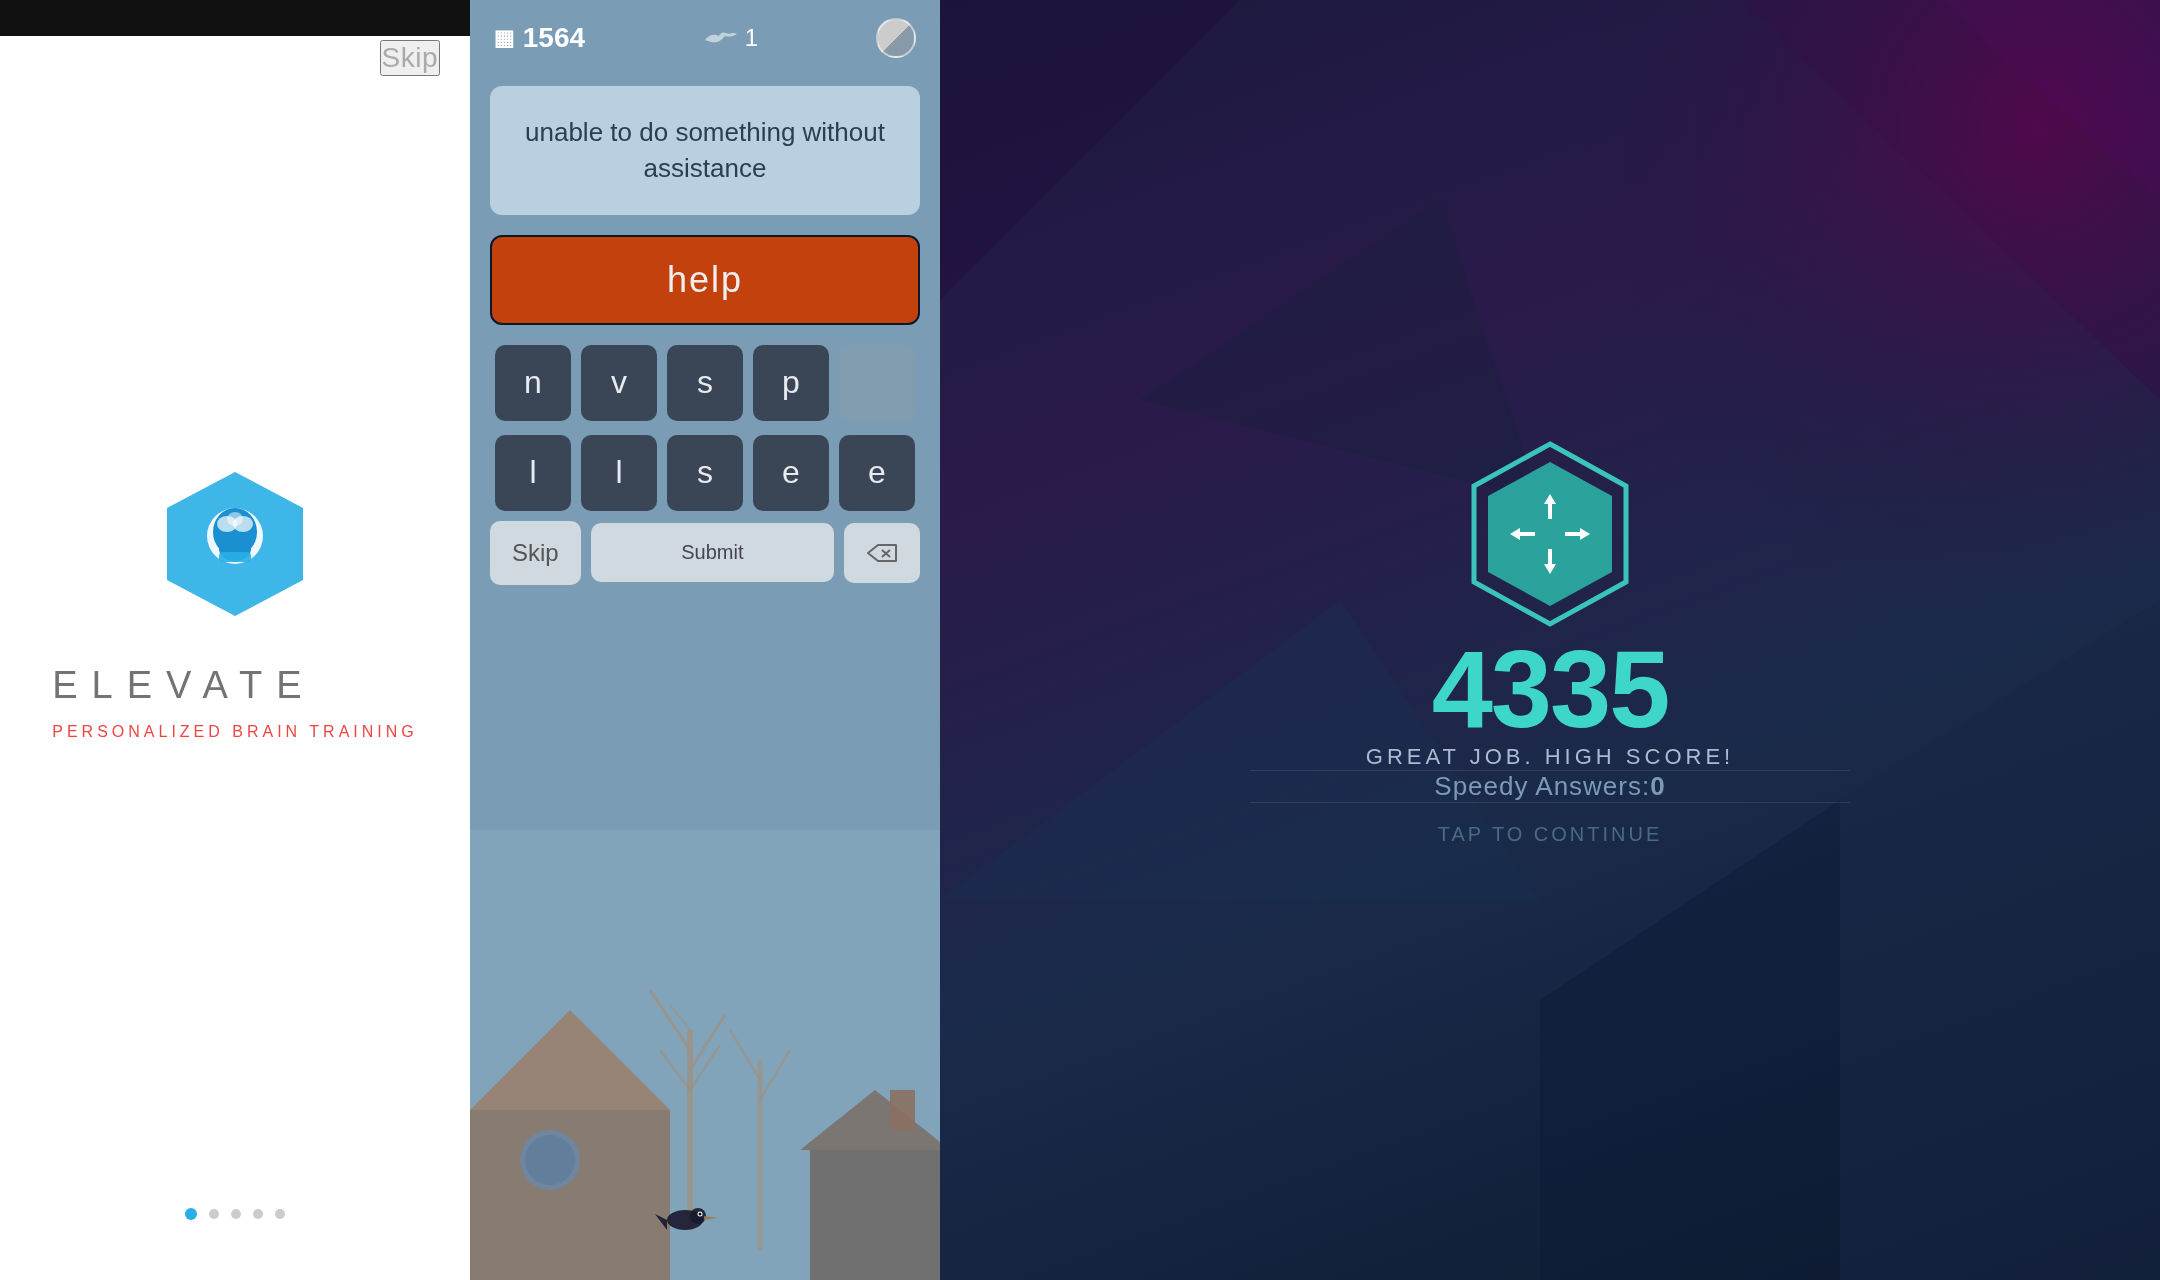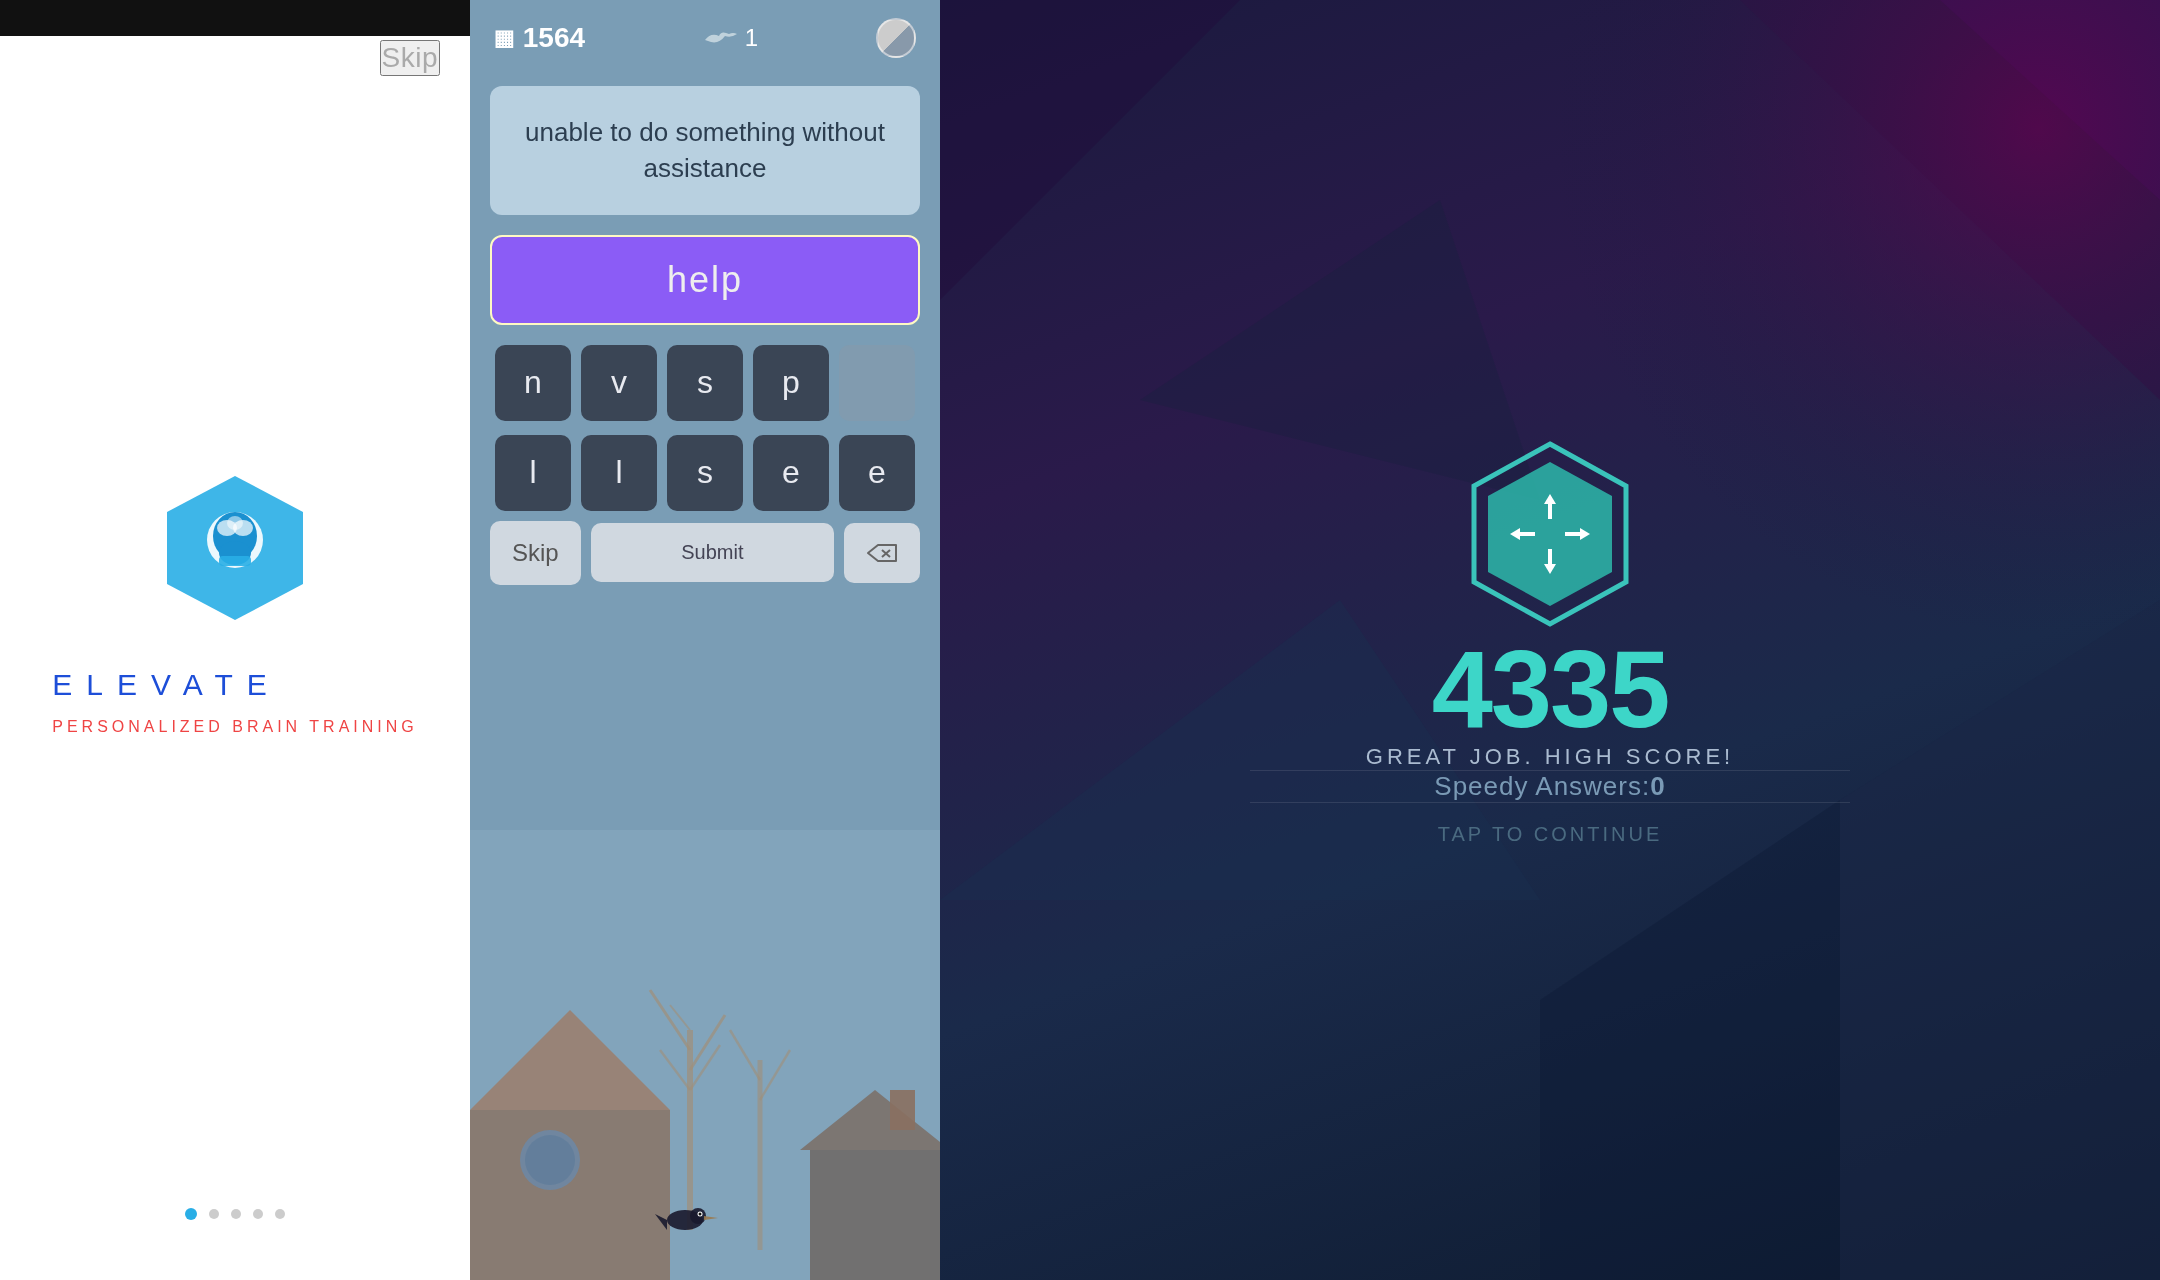--- a/index.html
+++ b/index.html
@@ -41,24 +41,24 @@
     .hexagon-wrap {
       position: relative;
       width: 160px;
       height: 160px;
     }
     .hexagon-svg {
       width: 160px;
       height: 160px;
     }
     .elevate-title {
-      font-size: 30px;
+      font-size: 38px;
       font-weight: 300;
       letter-spacing: 14px;
-      color: #1d4ed8;
+      color: #737373;
       text-transform: uppercase;
     }
     .elevate-subtitle {
       font-size: 16px;
       letter-spacing: 4px;
       color: #ef4444;
       text-transform: uppercase;
       margin-top: -20px;
     }
     .dot-indicators {
@@ -142,25 +142,25 @@
       text-align: center;
     }
     .definition-text {
       font-size: 26px;
       color: #2c3e50;
       line-height: 1.4;
       font-weight: 400;
     }
     .answer-box {
       width: 100%;
-      background: #8b5cf6;
+      background: #c2410c;
       border-radius: 12px;
       padding: 22px;
       text-align: center;
-      border: 2px solid #fef9c3;
+      border: 2px solid #0f172a;
     }
     .answer-text {
       font-size: 36px;
       color: #eee;
       font-weight: 300;
       letter-spacing: 2px;
     }
     .letter-rows {
       width: 100%;
       display: flex;

